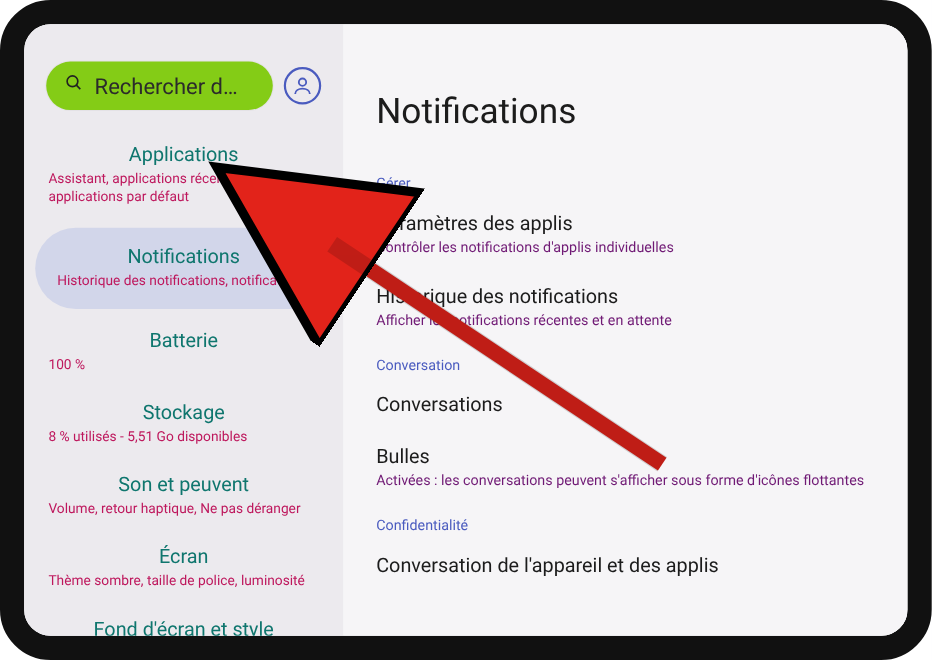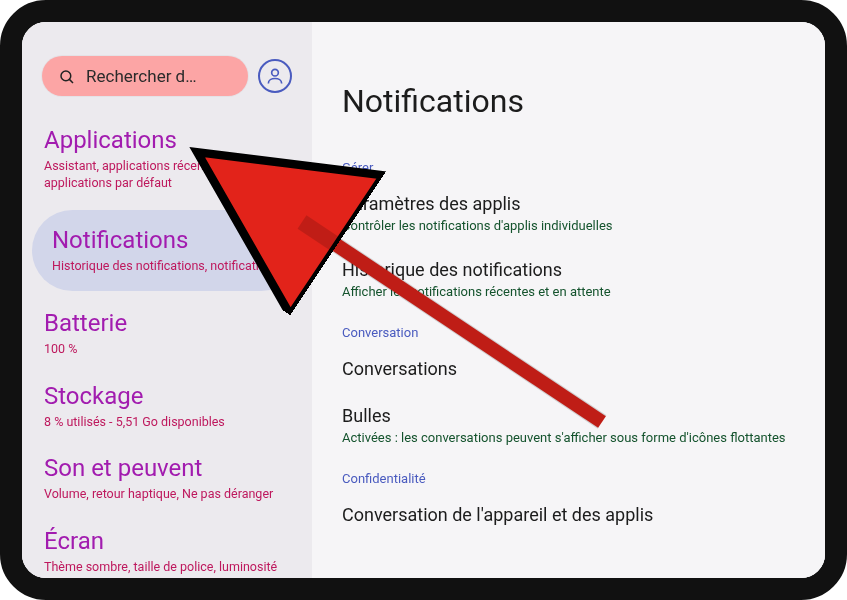--- a/index.html
+++ b/index.html
@@ -22,54 +22,54 @@
   .sidebar {
     width: 290px; min-width: 290px; height: 100%;
     background: #eceaee;
     padding-top: 24px;
   }
   .search-row {
     display:flex; align-items:center; gap:10px;
     padding: 10px 20px 18px 20px;
   }
   .search-pill {
-    flex:1; display:flex; align-items:flex-end;
-    background:#fca5a5; border-radius:24px; padding:10px 16px;
+    flex:1; display:flex; align-items:flex-start;
+    background:#84cc16; border-radius:24px; padding:10px 16px;
     box-shadow: 0 0 0 1px rgba(0,0,0,.03);
-    color:#2b2b2b; font-size:17px;
+    color:#2b2b2b; font-size:20px;
   }
   .search-pill svg { margin-right:10px; flex-shrink:0; }
   .search-text { white-space:nowrap; overflow:hidden; text-overflow:ellipsis; }
   .avatar {
     width:34px; height:34px; border-radius:50%;
     border:2px solid #4a5bbf; display:flex; align-items:center; justify-content:center;
     color:#4a5bbf; flex-shrink:0;
   }
   .nav-item {
     padding: 12px 22px;
     cursor:pointer;
   }
   .nav-item.selected {
     background:#d2d6ea;
     border-radius:42px;
     margin:6px 10px;
     padding:16px 20px;
   }
-  .nav-title { font-size:24px; color:#a21caf; margin-bottom:4px; }
+  .nav-title { font-size:18px; color:#0f766e; margin-bottom:4px;text-align:center; }
   .nav-sub { font-size:12.5px; color:#be185d; line-height:1.35; }
   
   .main {
     flex:1; background:#f6f5f7; padding: 24px 30px 0 30px;
     overflow:hidden;
   }
   .page-title { font-size:32px; font-weight:400; color:#1c1c1c; margin:36px 0 40px 0; }
   .section-label { font-size:13px; color:#4a5bbf; margin: 10px 0 18px 0; }
   .setting { margin-bottom:26px; }
   .setting-title { font-size:18px; color:#1c1c1c; margin-bottom:4px; }
-  .setting-sub { font-size:13px; color:#14532d; }
+  .setting-sub { font-size:13px; color:#701a75; }
   
   .arrow-layer {
     position:absolute; inset:0; pointer-events:none;
   }
 </style>
 </head>
 <body>
 
 <div class="device-frame">
   <div class="notch-dots">

